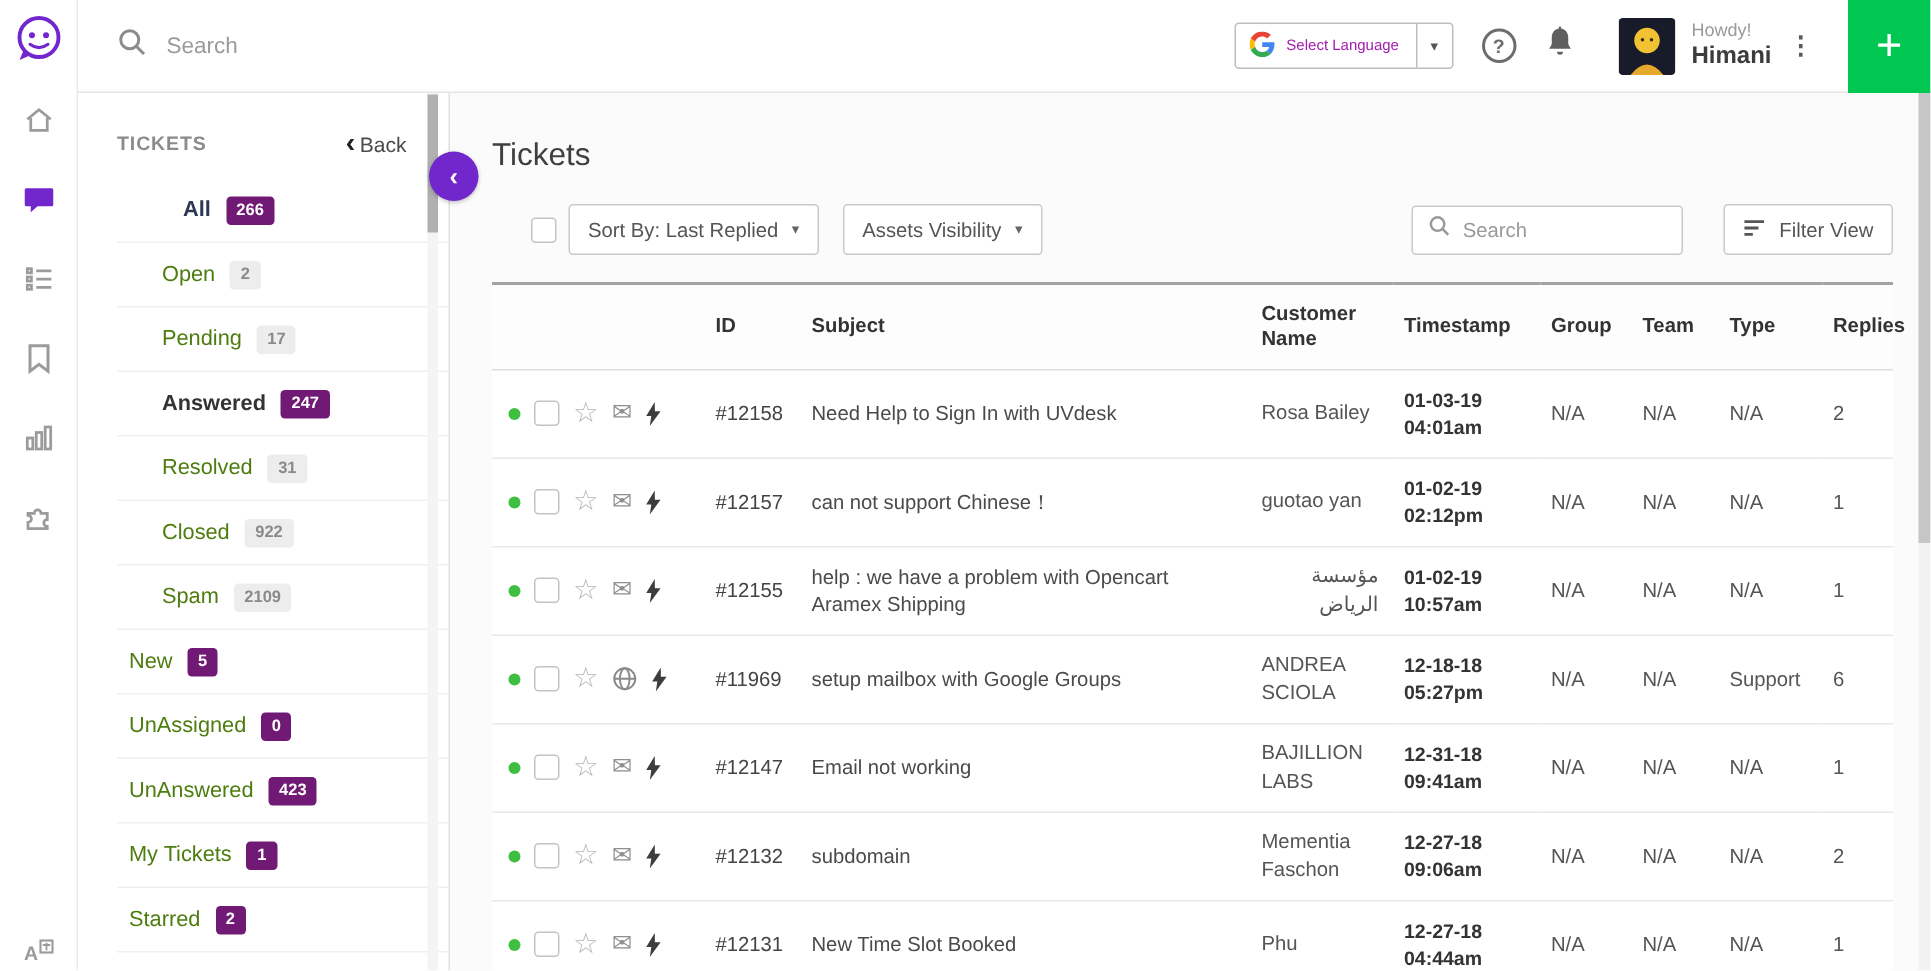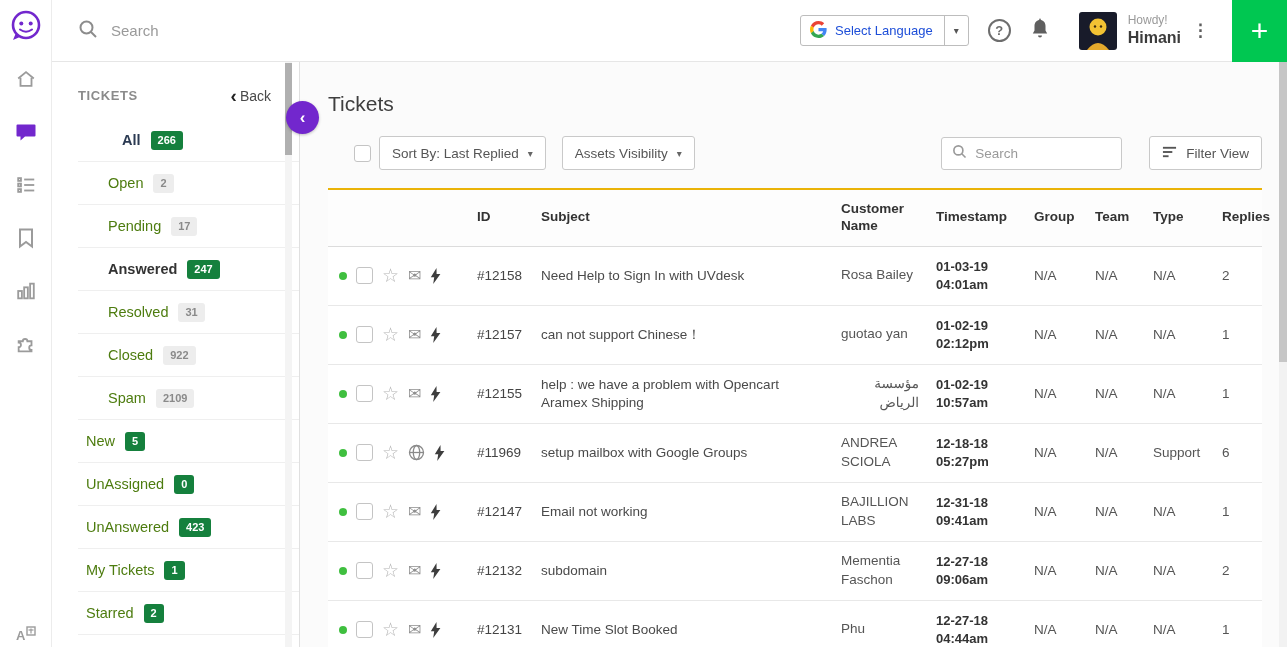--- a/index.html
+++ b/index.html
@@ -17,21 +17,21 @@
   
   .topbar { position:absolute; left:52px; top:0; right:0; height:62px; background:#fff;
             border-bottom:1px solid #e6e6e6; display:flex; align-items:center; padding-left:26px; z-index:20; }
   .tb-search { display:flex; align-items:center; gap:13px; width:430px; }
   .tb-search input { border:none; outline:none; font-size:15px; color:#555; width:340px;
                      font-family:"Liberation Sans", sans-serif; background:transparent; }
   .tb-search input::placeholder { color:#9a9a9a; }
   .tb-right { margin-left:auto; display:flex; align-items:center; gap:19px; padding-right:78px; }
   .lang-btn { display:flex; align-items:center; height:31px; border:1px solid #bdbdbd; border-radius:3px;
               background:#fff; cursor:pointer; }
-  .lang-main { display:flex; align-items:center; gap:8px; padding:0 11px 0 9px; font-size:13px; color:#1d4ed8; }
+  .lang-main { display:flex; align-items:center; gap:8px; padding:0 11px 0 9px; font-size:10px; color:#a21caf; }
   .lang-caret { width:24px; align-self:stretch; border-left:1px solid #bdbdbd; display:flex;
                 align-items:center; justify-content:center; font-size:10px; color:#555; }
   .help-ico { width:23px; height:23px; border:2px solid #6d6d6d; border-radius:50%; color:#6d6d6d;
               font-weight:700; font-size:13px; display:flex; align-items:center; justify-content:center; cursor:pointer; }
   .user-block { display:flex; align-items:center; gap:11px; margin-left:10px; }
   .avatar { width:38px; height:38px; border-radius:3px; overflow:hidden; cursor:pointer; display:block; }
   .howdy { font-size:12px; color:#9a9a9a; line-height:1.25; }
   .uname { font-size:16px; color:#3c3c3c; font-weight:700; line-height:1.25; }
   .kebab { font-size:17px; color:#5c5c5c; font-weight:700; cursor:pointer; letter-spacing:0; line-height:1; }
   .add-btn { position:absolute; right:0; top:0; width:55px; height:62px; background:#00c751; border:none;
@@ -46,21 +46,21 @@
   .back-link { font-size:14px; color:#4a4a4a; display:flex; align-items:center; gap:3px; cursor:pointer; }
   .back-chevron { font-size:19px; font-weight:700; color:#222; line-height:0.9; }
   .side-list { padding-left:26px; }
   .side-item { display:flex; align-items:center; gap:10px; height:43px; border-bottom:1px solid #efefef;
                padding-left:8px; cursor:pointer; }
   .side-item.indent { padding-left:30px; }
   .side-label { font-size:14.5px; color:#4d7c0f; }
   .side-label.navy { font-weight:700; color:#2b3a52;margin-left:36px; }
   .side-label.bold { font-weight:700; color:#333; }
   .badge { font-size:11px; font-weight:700; padding:3px 7px; border-radius:3px; line-height:1.2; }
-  .badge.dark { background:#15803d; color:#fff; }
+  .badge.dark { background:#701a75; color:#fff; }
   .badge.light { background:#ededed; color:#8a8a8a; }
   .side-scroll { position:absolute; right:7px; top:0; width:7px; height:100%; background:#f4f4f4; }
   .side-scroll .thumb { position:absolute; top:1px; left:0; width:100%; height:92px; background:#b0b0b0; }
 
   
   .collapse-btn { position:absolute; left:286px; top:101px; width:33px; height:33px; border-radius:50%;
                   background:#7227cd; color:#fff; display:flex; align-items:center; justify-content:center;
                   font-size:17px; font-weight:700; z-index:40; cursor:pointer; box-shadow:0 1px 3px rgba(0,0,0,.25); }
 
   
@@ -77,21 +77,21 @@
   .sort-btn { margin-right:16px; }
   .caret { font-size:10px; color:#666; }
   .search-box { margin-left:auto; width:181px; height:33px; border:1px solid #c9c9c9; border-radius:3px;
                 background:#fff; display:flex; align-items:center; padding:0 10px; gap:8px; margin-right:27px; }
   .search-box input { border:none; outline:none; width:100%; font-size:13.5px; color:#555;
                       background:transparent; font-family:"Liberation Sans", sans-serif; }
   .search-box input::placeholder { color:#9a9a9a; }
 
   
   table { border-collapse:collapse; table-layout:fixed; width:934px; margin-top:18px; }
-  thead tr { border-top:2px solid #eab308; border-bottom:1px solid #dcdcdc; background:#fdfdfd; }
+  thead tr { border-top:2px solid #a3a3a3; border-bottom:1px solid #dcdcdc; background:#fdfdfd; }
   th { font-size:13.5px; font-weight:700; color:#333; text-align:left; padding:11px 8px 11px 7px;
        vertical-align:middle; white-space:nowrap; line-height:1.25; }
   th.h-customer { white-space:normal; }
   th.h-icons, td.c-icons { padding-left:0; }
   tbody tr { border-bottom:1px solid #e8e8e8; height:59px; background:#fff; }
   td { font-size:13.5px; color:#555; padding:6px 10px 6px 7px; vertical-align:middle; line-height:1.35; }
   .rowicons { display:flex; align-items:center; gap:9px; padding-left:11px; }
   .dot { width:8px; height:8px; border-radius:50%; background:#3fbf3f; flex:none; }
   .star { font-size:19px; color:#b5b5b5; line-height:1; cursor:pointer; }
   .mail { font-size:16px; color:#8f8f8f; line-height:1; }

